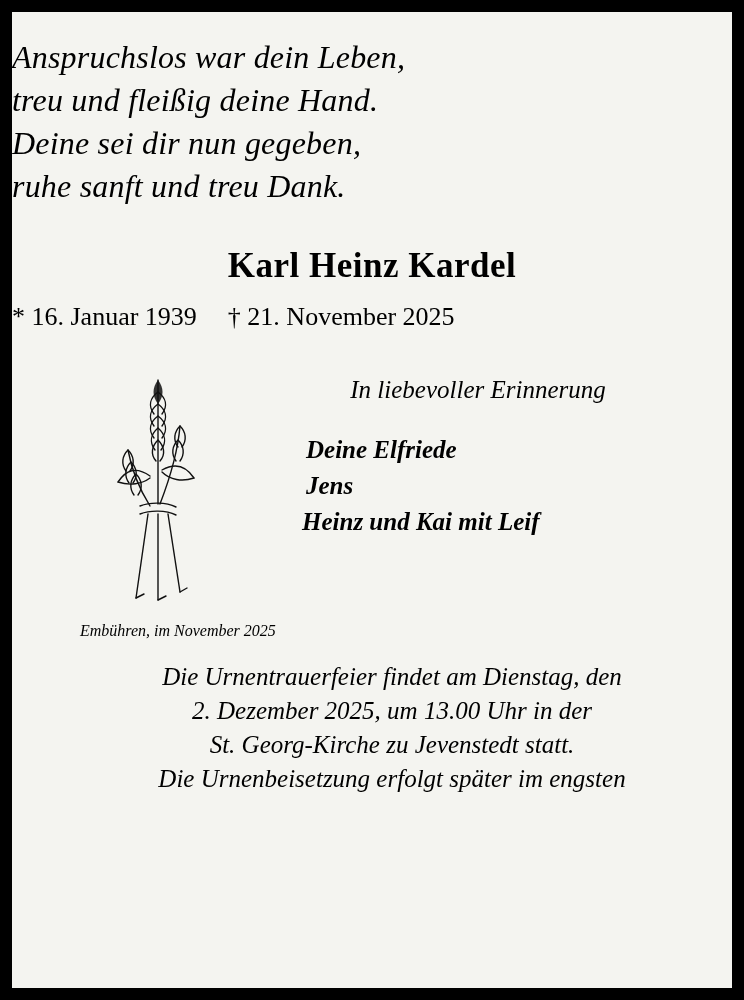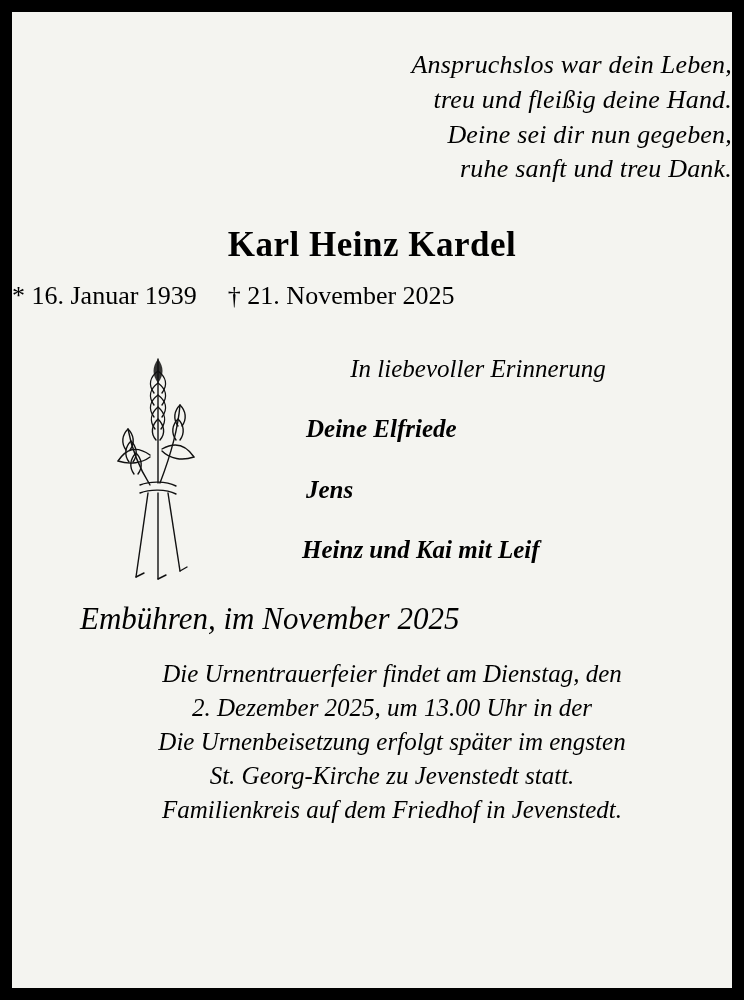--- a/index.html
+++ b/index.html
@@ -18,25 +18,25 @@
     position: absolute;
     left: 12px;
     top: 12px;
     width: 720px;
     height: 976px;
     background: #f4f4f0;
     box-sizing: border-box;
     overflow: hidden;
   }
   .verse {
-    text-align: right;
-    font-style: italic;
-    font-size: 26px;
+    text-align: left;
+    font-style: italic;
+    font-size: 32px;
     line-height: 1.34;
-    margin-top: 36px;
+    margin-top: 24px;
     letter-spacing: 0.2px;
   }
   .verse div {
     white-space: nowrap;
   }
   .gratitude {
     text-align: center;
     font-style: italic;
     font-size: 25px;
     line-height: 1.34;
@@ -90,29 +90,28 @@
   .survivors {
     margin-top: 28px;
     font-style: italic;
     font-weight: bold;
     font-size: 25px;
     line-height: 1.45;
     text-align: center;
   }
   .survivors div {
     white-space: nowrap;
-    margin-top: 24px;
   }
   .survivors .ln1 { text-align: left; padding-left: 48px; }
   .survivors .ln2 { text-align: left; padding-left: 48px; }
   .survivors .ln3 { text-align: left; padding-left: 44px; }
   .survivors .ln4 { text-align: left; padding-left: 44px; }
   .place-date {
     font-style: italic;
-    font-size: 31px;
+    font-size: 16px;
     margin-top: 10px;
     padding-left: 68px;
     white-space: nowrap;
   }
   .ceremony {
     text-align: center;
     font-style: italic;
     font-size: 25px;
     line-height: 1.36;
     margin-top: 20px;
@@ -190,18 +189,17 @@
       </div>
     </div>
 
   </div>
 
   <div class="place-date">Embühren, im November 2025</div>
 
   <div class="ceremony">
     <div>Die Urnentrauerfeier findet am Dienstag, den</div>
     <div>2. Dezember 2025, um 13.00 Uhr in der</div>
+    <div>St. Georg-Kirche zu Jevenstedt statt.</div>
     <div>Die Urnenbeisetzung erfolgt später im engsten</div>
-    <div>St. Georg-Kirche zu Jevenstedt statt.</div>
-    <div>Familienkreis auf dem Friedhof in Jevenstedt.</div>
   </div>
 
 </div>
 
 </body></html>

